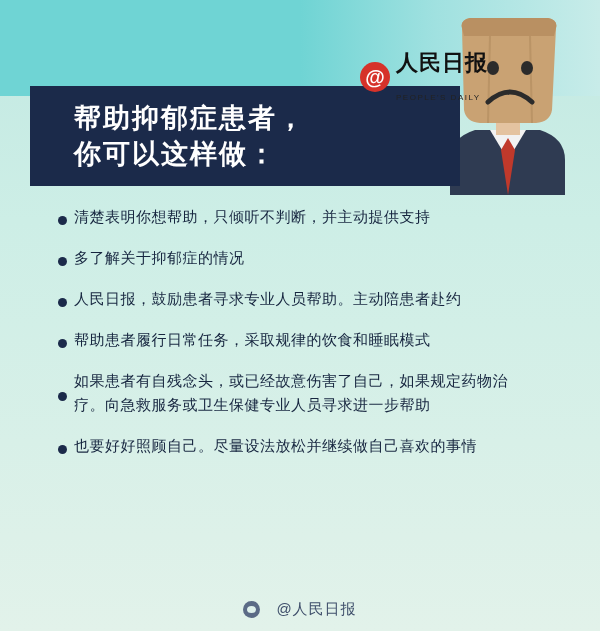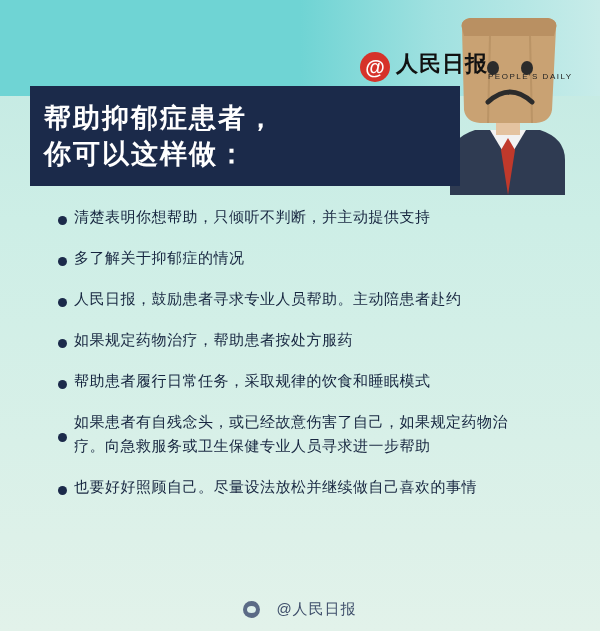--- a/index.html
+++ b/index.html
@@ -50,21 +50,21 @@
     border-radius: 50%;
     background: #d6322a;
     color: #fff;
     font-size: 20px;
     line-height: 30px;
     text-align: center;
     font-weight: bold;
   }
   .logo-text {
     display: flex;
-    flex-direction: row;
+    flex-direction: column;
     line-height: 1;
   }
   .logo-cn {
     font-size: 22px;
     font-weight: bold;
     color: #111;
     letter-spacing: 1px;
   }
   .logo-en {
     font-size: 8px;
@@ -86,21 +86,21 @@
     position: absolute;
     top: 86px;
     left: 30px;
     width: 430px;
     height: 100px;
     background: #1b2a4a;
     z-index: 5;
     display: flex;
     flex-direction: column;
     justify-content: center;
-    padding-left: 14px;
+    padding-left: 44px;
     box-sizing: border-box;
   }
   .title-line {
     color: #ffffff;
     font-size: 27px;
     font-weight: bold;
     letter-spacing: 2px;
     line-height: 1.35;
   }
   
@@ -215,24 +215,20 @@
     <div class="item">
       <span class="bullet"></span>
       <span class="item-text">多了解关于抑郁症的情况</span>
     </div>
     <div class="item">
       <span class="bullet"></span>
       <span class="item-text">人民日报，鼓励患者寻求专业人员帮助。主动陪患者赴约</span>
     </div>
     <div class="item">
       <span class="bullet"></span>
-      <span class="item-text">如果规定药物治疗，帮助患者按处方服药</span>
-    </div>
-    <div class="item">
-      <span class="bullet"></span>
       <span class="item-text">帮助患者履行日常任务，采取规律的饮食和睡眠模式</span>
     </div>
     <div class="item">
       <span class="bullet"></span>
       <span class="item-text">如果患者有自残念头，或已经故意伤害了自己，如果规定药物治疗。向急救服务或卫生保健专业人员寻求进一步帮助</span>
     </div>
     <div class="item">
       <span class="bullet"></span>
       <span class="item-text">也要好好照顾自己。尽量设法放松并继续做自己喜欢的事情</span>
     </div>

